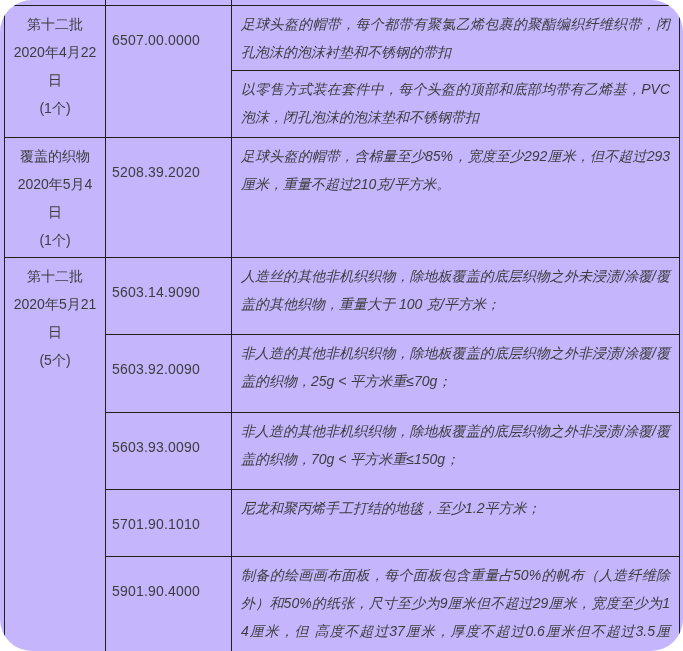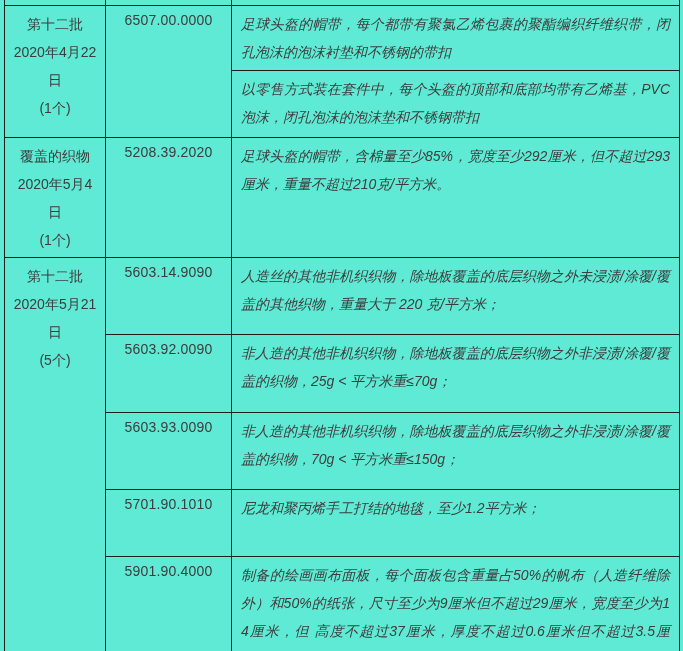--- a/index.html
+++ b/index.html
@@ -4,23 +4,24 @@
 <style>
   * { box-sizing: border-box; }
   html, body { margin: 0; padding: 0; }
   body {
     font-family: "Liberation Sans", sans-serif;
     background: #ffffff;
   }
   .page {
     width: 683px;
     height: 651px;
-    background: #5eead4;
+    background: #c4b5fd;
     overflow: hidden;
     position: relative;
+    border-radius: 32px;
   }
   table.exclusion {
     border-collapse: collapse;
     table-layout: fixed;
     width: 675px;
     margin-left: 4px;
   }
   col.c1 { width: 101px; }
   col.c2 { width: 126px; }
   col.c3 { width: 448px; }
@@ -36,22 +37,21 @@
   tr.cut td {
     border-top: none;
     height: 5px;
     padding: 0;
   }
   td.batch {
     text-align: center;
     padding-top: 4px;
   }
   td.code {
-    text-align: center;
-    padding-top: 0;
+    padding-top: 20px;
     letter-spacing: 0.2px;
   }
   td.desc {
     text-align: justify;
     word-break: break-all;
     padding: 4px 9px;
     font-style: italic;
   }
 </style>
 </head>
@@ -97,21 +97,21 @@
     </tr>
 
     <tr style="height:77px">
       <td class="batch" rowspan="5">
         <div>第十二批</div>
         <div>2020年5月21</div>
         <div>日</div>
         <div>(5个)</div>
       </td>
       <td class="code">5603.14.9090</td>
-      <td class="desc">人造丝的其他非机织织物，除地板覆盖的底层织物之外未浸渍/涂覆/覆盖的其他织物，重量大于 220 克/平方米；</td>
+      <td class="desc">人造丝的其他非机织织物，除地板覆盖的底层织物之外未浸渍/涂覆/覆盖的其他织物，重量大于 100 克/平方米；</td>
     </tr>
     <tr style="height:78px">
       <td class="code">5603.92.0090</td>
       <td class="desc">非人造的其他非机织织物，除地板覆盖的底层织物之外非浸渍/涂覆/覆盖的织物，25g &lt; 平方米重≤70g；</td>
     </tr>
     <tr style="height:77px">
       <td class="code">5603.93.0090</td>
       <td class="desc">非人造的其他非机织织物，除地板覆盖的底层织物之外非浸渍/涂覆/覆盖的织物，70g &lt; 平方米重≤150g；</td>
     </tr>
     <tr style="height:67px">

